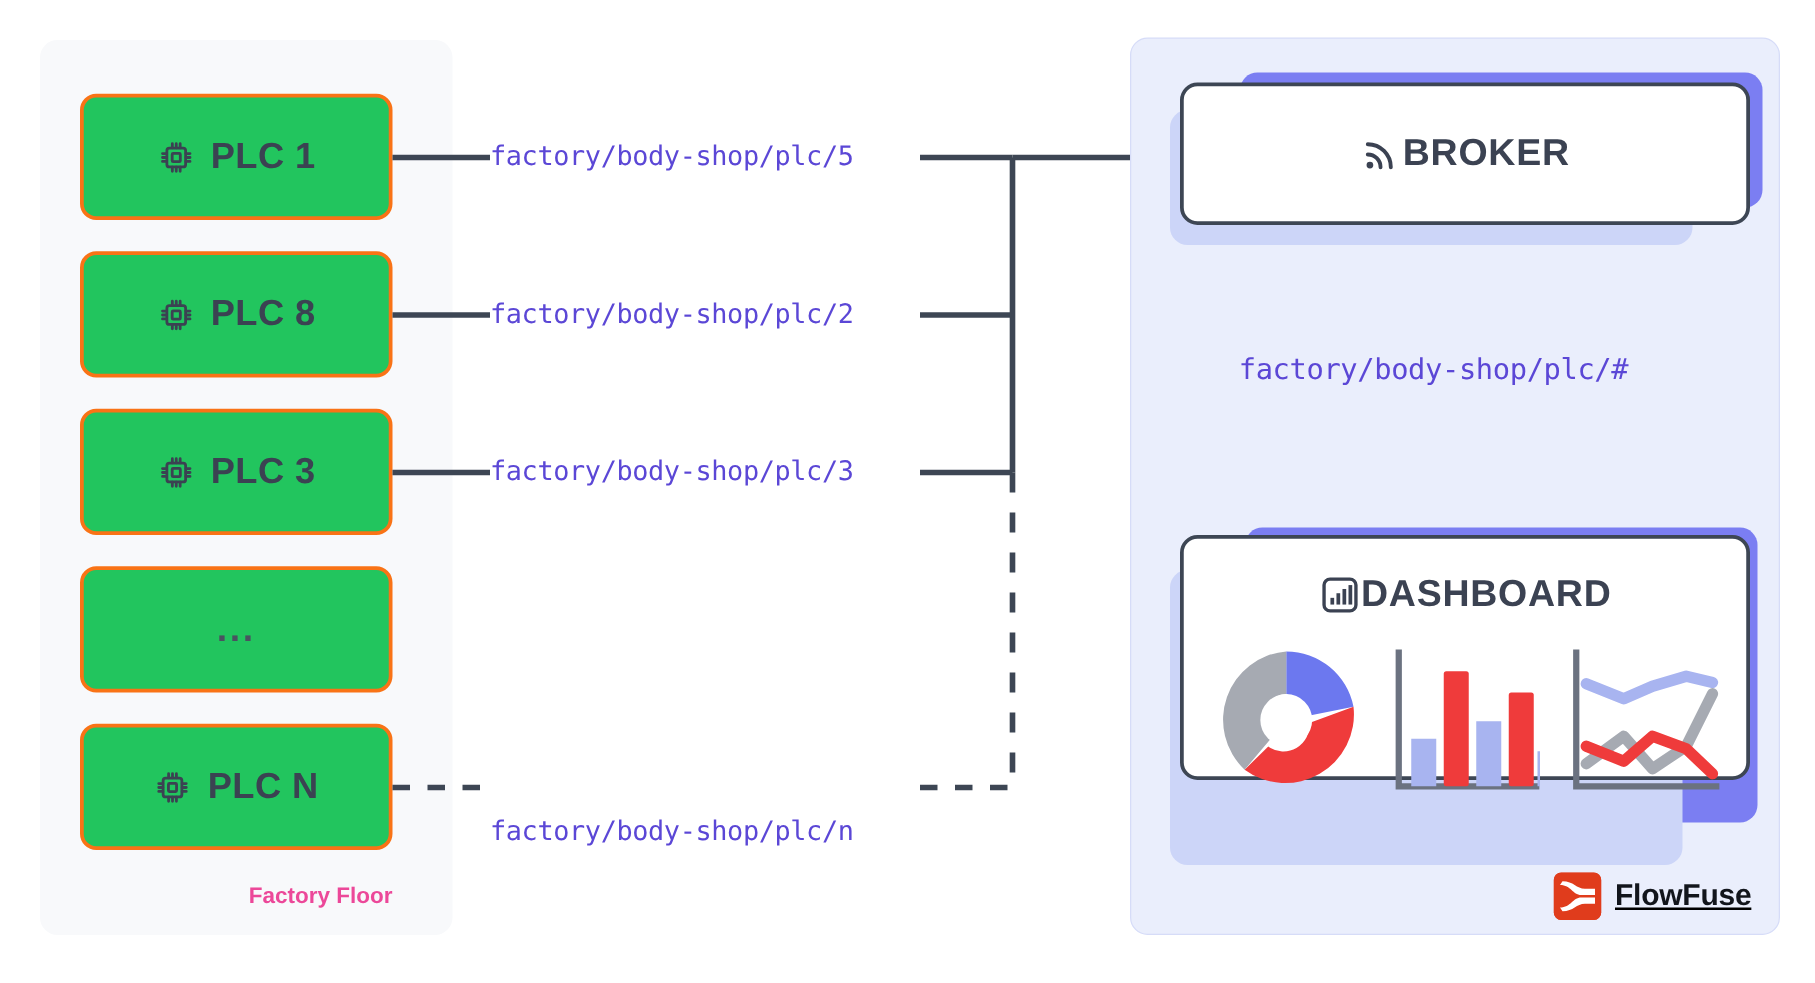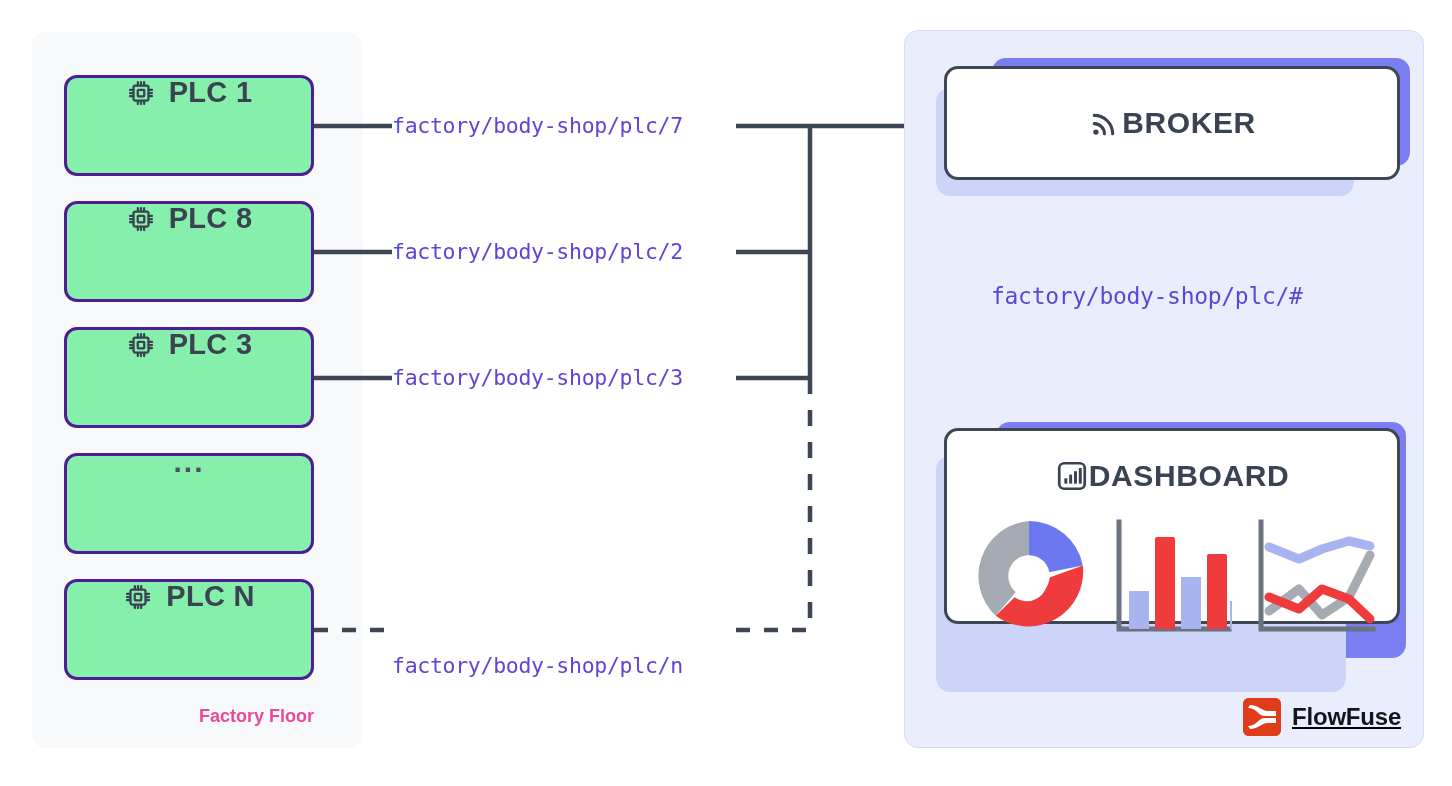--- a/index.html
+++ b/index.html
@@ -20,23 +20,23 @@
   }
   .panel-right{
     position:absolute;left:904px;top:30px;width:520px;height:718px;
     background:#eaeefc;border:1px solid #d6dcf8;border-radius:14px;
     box-sizing:border-box;
   }
 
   
   .plc{
     position:absolute;left:64px;width:250px;height:101px;
-    background:#86efac;border:3px solid #4c1d95;border-radius:13px;
+    background:#22c55e;border:3px solid #f97316;border-radius:13px;
     box-sizing:border-box;
-    display:flex;justify-content:center;gap:13px;
+    display:flex;align-items:center;justify-content:center;gap:13px;
   }
   .plc-label{
     font-size:29px;font-weight:700;color:#3b4252;letter-spacing:.3px;
     line-height:1;
   }
   .plc .ico{display:block;width:30px;height:30px;}
   .dots{
     font-size:30px;font-weight:700;color:#4a5260;letter-spacing:2px;
     line-height:.4;
   }
@@ -183,21 +183,21 @@
 
     <path d="M810 378 V 630" stroke="#3d4654" stroke-width="4.5" fill="none" stroke-dasharray="16 16"></path>
 
     <path d="M810 126 H 925" stroke="#3d4654" stroke-width="4.5" fill="none"></path>
     <polygon points="943,126 921,115 921,137" fill="#3d4654"></polygon>
 
     <path d="M1168 196 V 408" stroke="#3d4654" stroke-width="4.5" fill="none"></path>
     <polygon points="1168,430 1155,406 1181,406" fill="#3d4654"></polygon>
   </svg>
 
-  <div class="topic" style="left:392px;top:113px">factory/body-shop/plc/7</div>
+  <div class="topic" style="left:392px;top:113px">factory/body-shop/plc/5</div>
   <div class="topic" style="left:392px;top:239px">factory/body-shop/plc/2</div>
   <div class="topic" style="left:392px;top:365px">factory/body-shop/plc/3</div>
   <div class="topic" style="left:392px;top:653px">factory/body-shop/plc/n</div>
 
   <div class="panel-right"></div>
 
   <div class="topic-wild">factory/body-shop/plc/#</div>
 
   <div class="card-wrap" id="broker-wrap">
     <div class="shadow-dk" id="broker-shadow-dk"></div>

